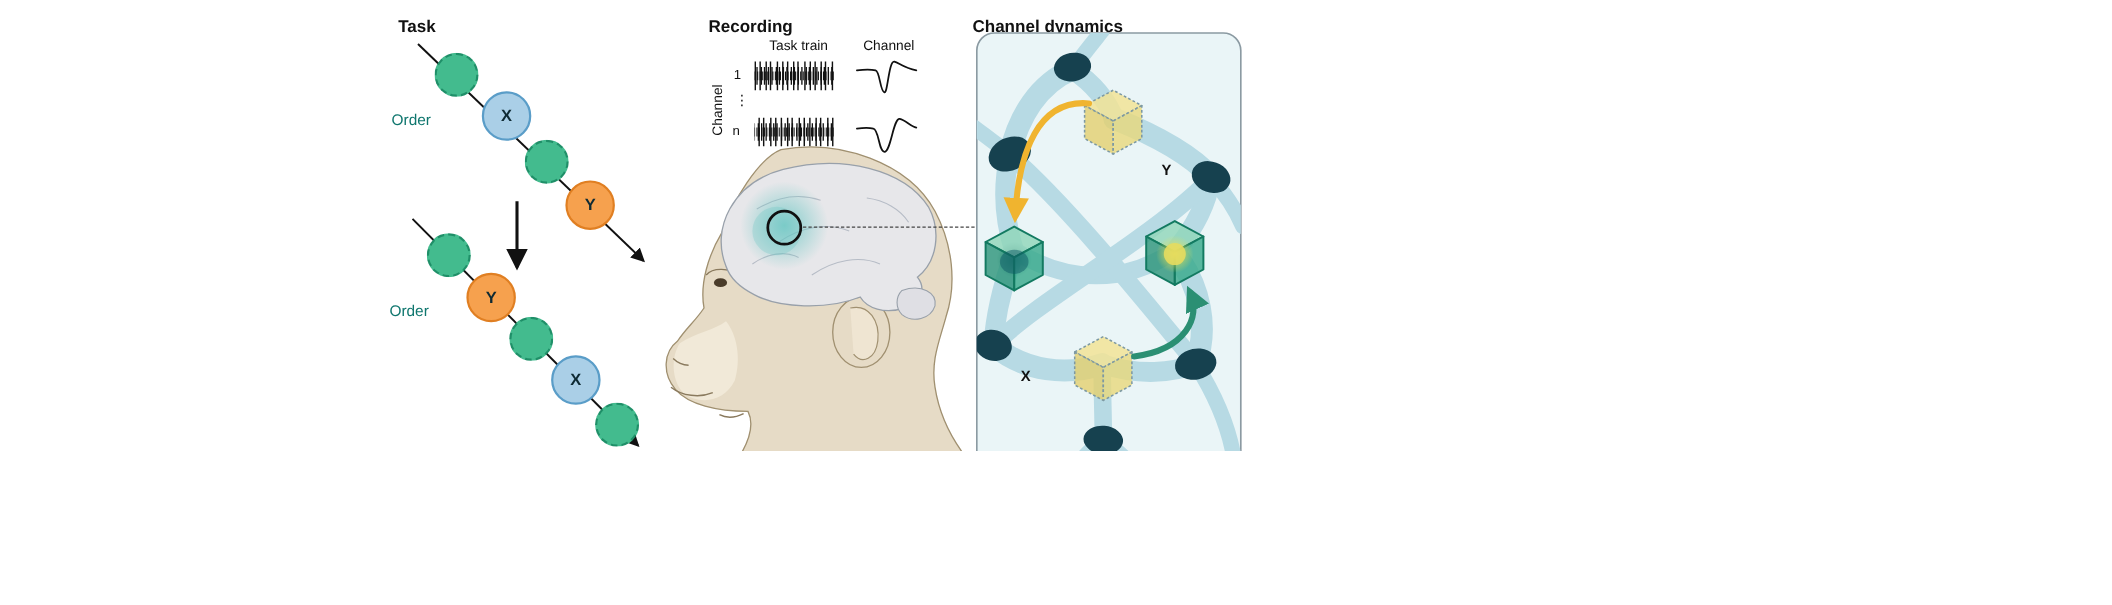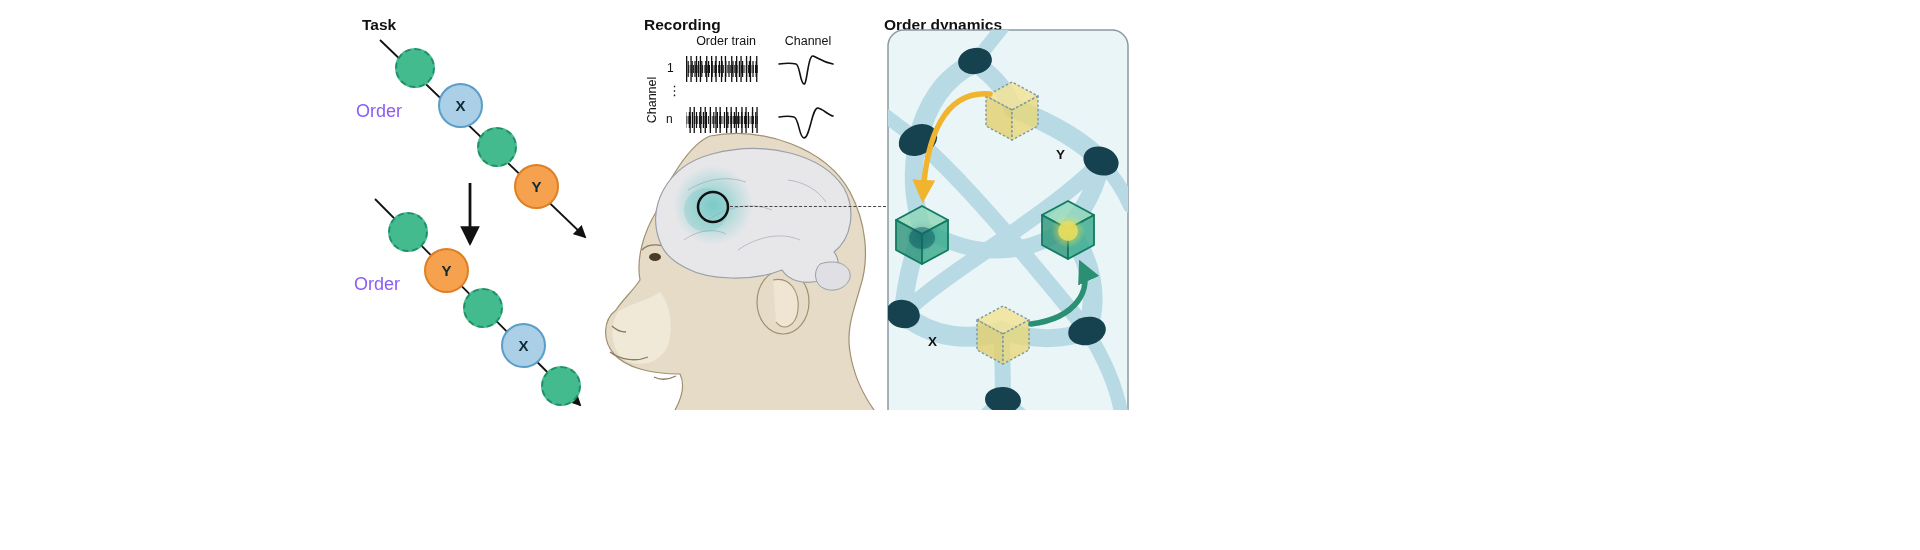--- a/index.html
+++ b/index.html
@@ -7,21 +7,21 @@
     position:relative;width:1920px;height:410px;background:#ffffff;
     font-family:"Liberation Sans",sans-serif;color:#111;overflow:hidden;
   }
   .layer{position:absolute;left:0;top:0;width:100%;height:100%;}
   .abs{position:absolute;}
   .title{position:absolute;font-weight:700;font-size:15.5px;color:#111;white-space:nowrap;}
   .colhead{position:absolute;font-size:12.5px;text-align:center;color:#111;white-space:nowrap;}
   .axis-label{position:absolute;font-size:12.5px;text-align:center;transform:rotate(-90deg);}
   .tick{position:absolute;font-size:12px;}
   .dots{position:absolute;font-size:13px;line-height:12px;}
-  .order-label{position:absolute;font-size:18px;color:#8b5cf6;}
+  .order-label{position:absolute;font-size:14px;color:#0f766e;}
   .circle{position:absolute;border-radius:50%;display:flex;align-items:center;justify-content:center;
           font-weight:700;font-size:15px;box-sizing:border-box;color:#0e2a33;}
   .c-green{width:40px;height:40px;background:#43bb8e;border:2.5px dashed #1f8f68;}
   .c-blue{width:45px;height:45px;background:#aacfe7;border:2.5px solid #5a9dc8;}
   .c-orange{width:45px;height:45px;background:#f6a14e;border:2.5px solid #e07f22;}
   .dashed-link{position:absolute;border-top:1.6px dashed #444;height:0;}
   svg{display:block;}
 </style>
 </head>
 <body>
@@ -61,21 +61,21 @@
     <div class="circle c-green" style="left:463px;top:288px;"></div>
     <div class="circle c-blue" style="left:501px;top:323px;">
       <span>X</span>
     </div>
     <div class="circle c-green" style="left:541px;top:366px;"></div>
   </section>
 
   <section class="layer">
     <h2 class="title" style="left:644px;top:3px;text-align:center;">Recording</h2>
 
-    <div class="colhead" style="left:684px;top:34px;width:84px;">Order train</div>
+    <div class="colhead" style="left:684px;top:34px;width:84px;">Task train</div>
     <div class="colhead" style="left:776px;top:34px;width:64px;">Channel</div>
 
     <div class="axis-label" style="left:616px;top:93px;width:72px;">Channel</div>
 
     <div class="tick" style="left:667px;top:61px;">1</div>
     <div class="dots" style="left:668px;top:85px;">⋮</div>
     <div class="tick" style="left:666px;top:112px;">n</div>
 
     <svg class="abs" style="left:683px;top:54px;" width="78" height="30" viewBox="0 0 78 30">
       <line x1="3" y1="15" x2="75" y2="15" stroke="#111" stroke-width="26" stroke-dasharray="1.3 3.1 1.3 4.2 1.3 2.6 1.3 5 1.3 3.6"></line>
@@ -151,21 +151,21 @@
         <path d="M 168,296 q -3,16 -1,32"></path>
         <path d="M 192,296 q -2,16 0,32"></path>
         <path d="M 216,300 q 0,14 2,28"></path>
       </g>
     </svg>
 
     <div class="dashed-link" style="left:730px;top:206px;width:156px;"></div>
   </section>
 
   <section class="layer">
-    <h2 class="title" style="left:884px;top:3px;">Order dynamics</h2>
+    <h2 class="title" style="left:884px;top:3px;">Channel dynamics</h2>
 
     <svg class="abs" style="left:886px;top:28px;" width="244" height="404" viewBox="0 0 244 404">
       <defs>
         <clipPath id="panelClip">
             <rect x="2" y="2" width="240" height="398" rx="16"></rect>
           </clipPath>
         <radialGradient id="yellowGlow">
           <stop offset="0" stop-color="#ece253" stop-opacity="0.95"></stop>
           <stop offset="1" stop-color="#ece253" stop-opacity="0"></stop>
         </radialGradient>

